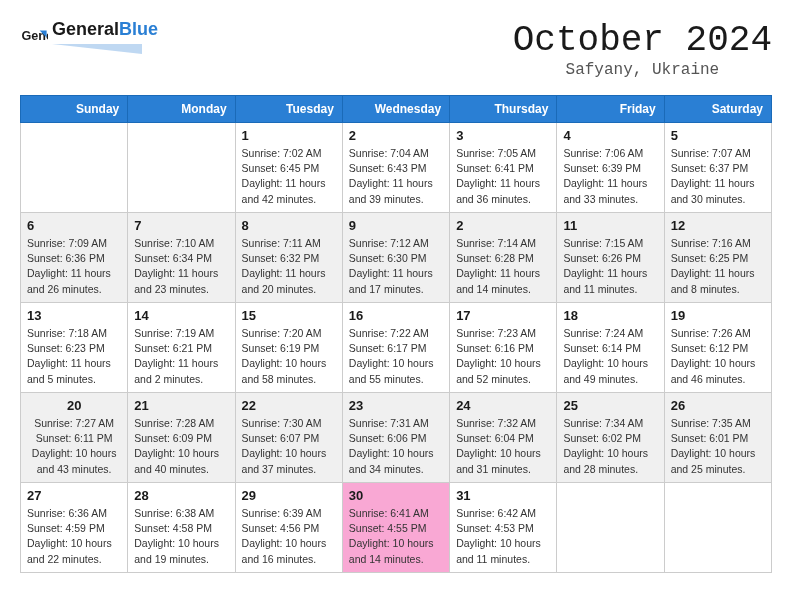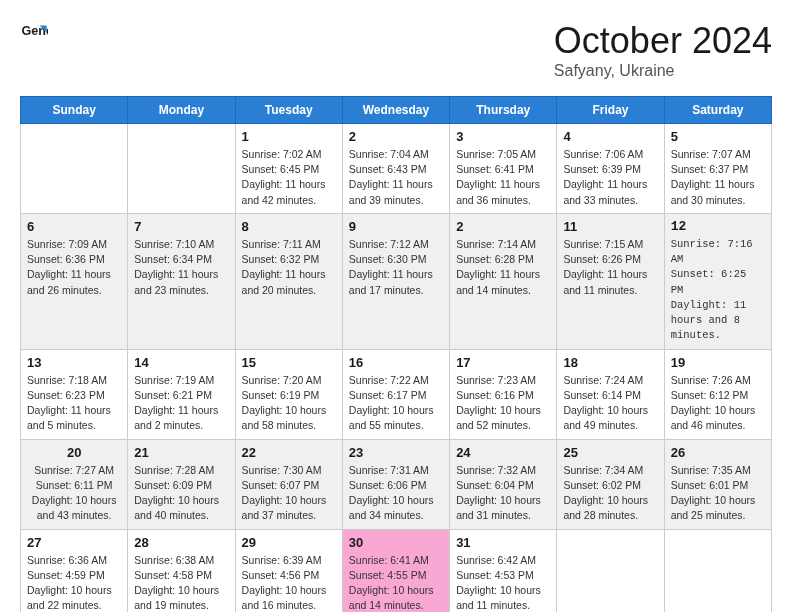--- a/index.html
+++ b/index.html
@@ -19,41 +19,42 @@
     .logo {
       display: flex;
       align-items: center;
       gap: 4px;
     }
     .logo-icon {
       width: 28px;
       height: 28px;
     }
     .title-area {
-      text-align: left;
+      text-align: center;
+      font-family: Liberation Mono, monospace;
     }
     .month-title {
       font-size: 36px;
       font-weight: 300;
       color: #1a1a1a;
     }
     .location {
       font-size: 16px;
       color: #555;
     }
     .calendar {
       width: 100%;
       border-collapse: collapse;
       font-size: 11px;
     }
     .calendar th {
       background: #2a7fd4;
       color: white;
       padding: 6px 8px;
-      text-align: center;
+      text-align: right;
       font-size: 12px;
       font-weight: 600;
       border: 1px solid #1a6ab8;
     }
     .calendar td {
       border: 1px solid #ccc;
       vertical-align: top;
       padding: 5px 6px;
       width: 107px;
       height: 90px;
@@ -80,20 +81,26 @@
   </style>
 </head>
 <body>
 
 <div class="header">
   <div class="logo">
     <svg class="logo-icon" viewBox="0 0 40 40" xmlns="http://www.w3.org/2000/svg">
       <text x="2" y="22" font-size="18" font-weight="bold" fill="#1a1a1a">General</text>
       <polygon points="28,8 38,8 38,18" fill="#2a7fd4"></polygon>
     </svg>
+    <div>
+      <div style="font-size:18px;font-weight:bold;color:#1a1a1a;line-height:1.1;">General<span style="color:#2a7fd4;">Blue</span></div>
+      <svg width="90" height="10" viewBox="0 0 90 10">
+        <polygon points="0,0 90,0 90,10" fill="#2a7fd4" opacity="0.3"></polygon>
+      </svg>
+    </div>
   </div>
   <div class="title-area">
     <div class="month-title">October 2024</div>
     <div class="location">Safyany, Ukraine</div>
   </div>
 </div>
 
 <table class="calendar">
   <thead>
     <tr>
@@ -149,21 +156,21 @@
           <div class="day-info">Sunrise: 7:12 AM<br>Sunset: 6:30 PM<br>Daylight: 11 hours and 17 minutes.</div>
         </td>
         <td style="background: rgb(240, 240, 240);">
           <span class="day-num">2</span>
           <div class="day-info">Sunrise: 7:14 AM<br>Sunset: 6:28 PM<br>Daylight: 11 hours and 14 minutes.</div>
         </td>
         <td style="background: rgb(240, 240, 240);">
           <span class="day-num">11</span>
           <div class="day-info">Sunrise: 7:15 AM<br>Sunset: 6:26 PM<br>Daylight: 11 hours and 11 minutes.</div>
         </td>
-        <td style="background: rgb(240, 240, 240); font-family: Liberation Mono, monospace;">
+        <td style="background: rgb(240, 240, 240);">
           <span class="day-num">12</span>
           <div class="day-info">Sunrise: 7:16 AM<br>Sunset: 6:25 PM<br>Daylight: 11 hours and 8 minutes.</div>
         </td>
       </tr>
       <tr>
         <td style="background: rgb(255, 255, 255);">
           <span class="day-num">13</span>
           <div class="day-info">Sunrise: 7:18 AM<br>Sunset: 6:23 PM<br>Daylight: 11 hours and 5 minutes.</div>
         </td>
         <td style="background: rgb(255, 255, 255);">

